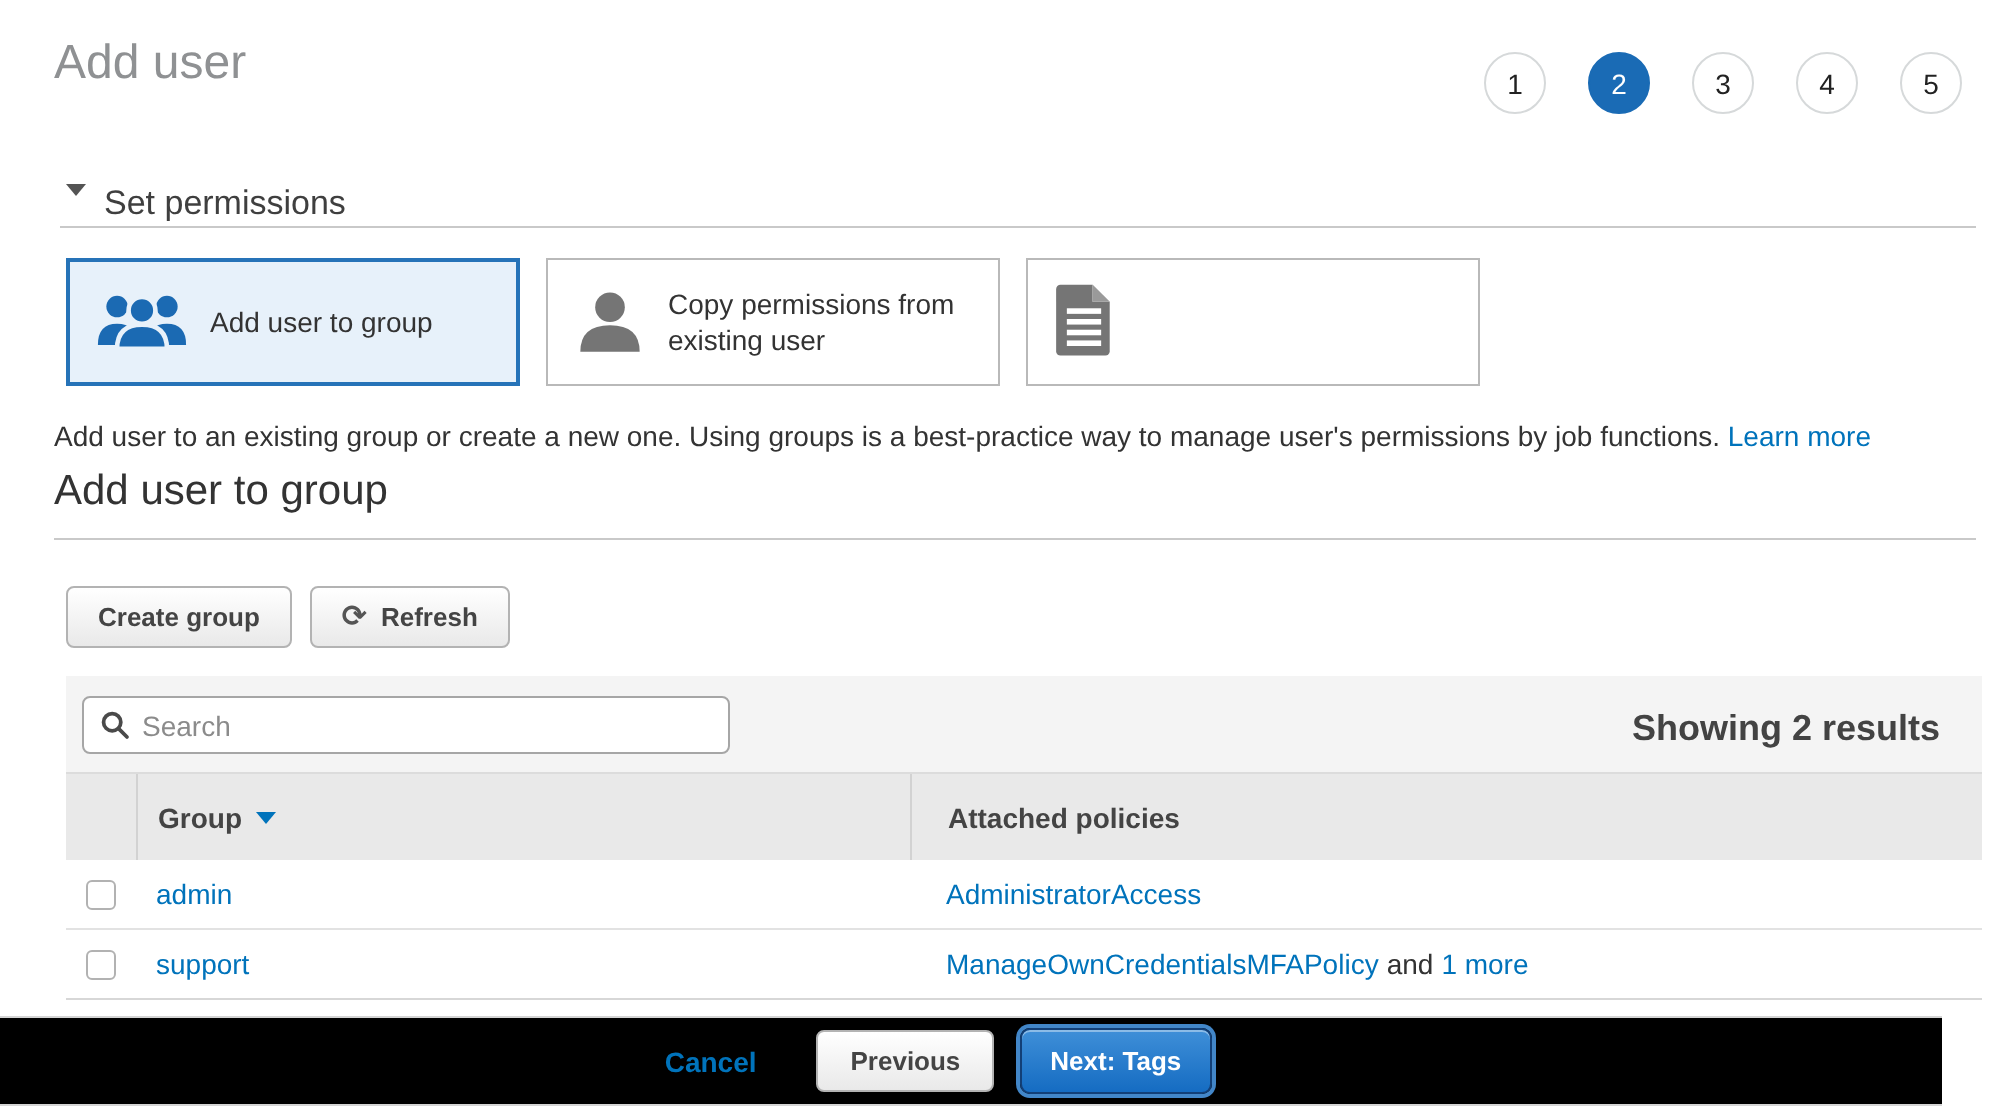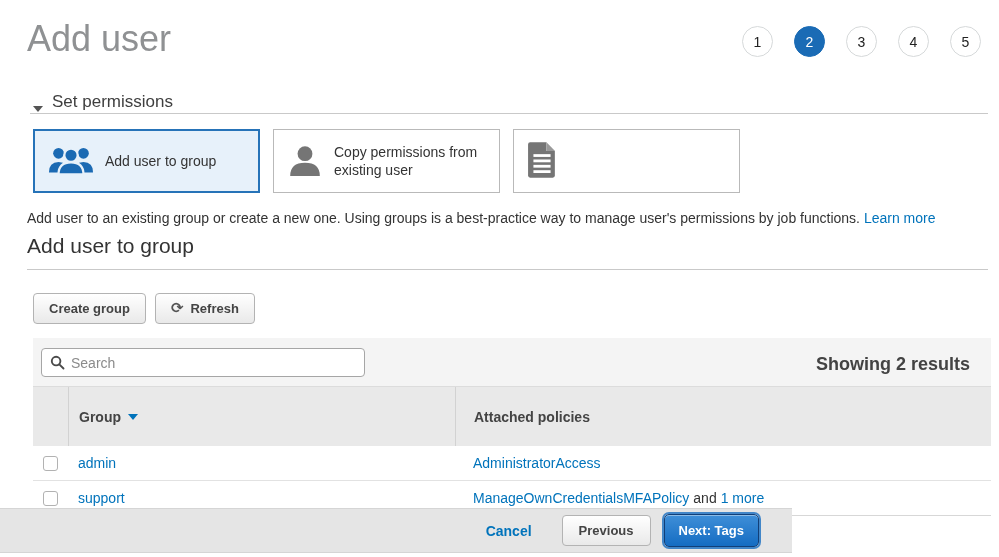--- a/index.html
+++ b/index.html
@@ -3,31 +3,31 @@
 <meta charset="utf-8">
 <style>
   * { box-sizing: border-box; margin: 0; padding: 0; }
   html,body { width: 999px; height: 557px; }
   body {
     font-family: "Liberation Sans", "DejaVu Sans", sans-serif;
     background: #fff; color: #333; position: relative; overflow: hidden;
     font-size: 14px;
   }
   
-  .page-title { position: absolute; left: 27px; top: 18px; font-size: 36px; font-weight: 400; color: #8f9193; }
+  .page-title { position: absolute; left: 27px; top: 18px; font-size: 24px; font-weight: 400; color: #8f9193; }
   
   .steps { position: absolute; top: 26px; right: 18px; display: flex; gap: 21px; }
   .step {
     width: 31px; height: 31px; border-radius: 50%; background: #fff;
     border: 1px solid #d6d9da; color: #222; font-size: 14px;
     display: flex; align-items: center; justify-content: center;
   }
   .step.active { background: #1a6bb5; border-color: #1a6bb5; color: #fff; }
   
-  .section-head { position: absolute; left: 33px; top: 92px; display: flex; align-items: flex-end; gap: 9px; cursor: pointer; }
+  .section-head { position: absolute; left: 33px; top: 92px; display: flex; align-items: flex-start; gap: 9px; cursor: pointer; }
   .tri-down { width: 0; height: 0; border-left: 5px solid transparent; border-right: 5px solid transparent; border-top: 6px solid #545454; }
   .section-head .label { font-size: 17px; color: #3f3f3f; }
   .hr1 { position: absolute; left: 30px; right: 11px; top: 113px; border-top: 1px solid #c9c9c9; }
   .hr2 { position: absolute; left: 27px; right: 11px; top: 269px; border-top: 1px solid #c9c9c9; }
   
   .cards { position: absolute; left: 33px; top: 129px; display: flex; gap: 13px; }
   .card {
     width: 227px; height: 64px; background: #fff; border: 1px solid #b9b9b9;
     display: flex; align-items: center; padding-left: 13px; gap: 11px; cursor: pointer;
   }
@@ -54,38 +54,38 @@
     position: absolute; left: 8px; top: 10px; width: 324px; height: 29px;
     background: #fff; border: 1px solid #a6a6a6; border-radius: 4px;
     display: flex; align-items: center; padding: 0 8px; gap: 6px;
   }
   .search-box input {
     border: none; outline: none; background: transparent; flex: 1;
     font-size: 14px; color: #333; font-family: inherit;
   }
   .search-box input::placeholder { color: #8b8b8b; }
   .results { position: absolute; right: 21px; top: 16px; font-weight: bold; font-size: 18px; color: #434343; }
-  .thead { display: flex; height: 60px; background: #e9e9e9; border-top: 1px solid #dcdcdc; align-items: center; font-weight: bold; color: #444; }
+  .thead { display: flex; height: 44px; background: #e9e9e9; border-top: 1px solid #dcdcdc; align-items: center; font-weight: bold; color: #444; }
   .col-check { width: 35px; align-self: stretch; display: flex; align-items: center; justify-content: center; }
   .col-group { width: 387px; padding-left: 10px; align-self: stretch; display: flex; align-items: center; border-left: 1px solid #d2d2d2; }
   .col-policies { flex: 1; padding-left: 18px; align-self: stretch; display: flex; align-items: center; border-left: 1px solid #d2d2d2; }
   .row { display: flex; height: 35px; align-items: center; background: #fff; border-bottom: 1px solid #e2e2e2; }
   .row:last-child { border-bottom: 1px solid #d7d7d7; }
   .row .col-group, .row .col-policies { border-left: none; font-weight: normal; }
   .sort-tri { width: 0; height: 0; margin-left: 7px; border-left: 5px solid transparent; border-right: 5px solid transparent; border-top: 6px solid #0073bb; }
   input.cbx {
     appearance: none; -webkit-appearance: none; width: 15px; height: 15px;
     border: 1px solid #b2b2b2; border-radius: 3px; background: #fff; cursor: pointer;
   }
   .joiner { color: #333; margin: 0 4px; }
   
   .footer {
-    position: absolute; left: 0; top: 508px; width: 792px; height: 45px;
-    background: #e5e5e5; border-top: 1px solid #d5d5d5; border-bottom: 1px solid #d5d5d5;
-    display: flex; align-items: center; justify-content: flex-end; padding-right: 31px;
+    position: absolute; left: 0; top: 508px; width: 971px; height: 45px;
+    background: #000000; border-top: 1px solid #d5d5d5; border-bottom: 1px solid #d5d5d5;
+    display: flex; align-items: center; justify-content: center; padding-right: 31px;
   }
   .cancel { font-weight: bold; font-size: 14px; margin-right: 30px; }
   .btn-prev { padding: 7px 16px; }
   .btn-primary {
     font-size: 13px; font-weight: bold; color: #fff;
     background: linear-gradient(#3f8fd8, #156cc2);
     border: 1px solid #123f77; border-radius: 5px;
     padding: 8px 14px; cursor: pointer;
     box-shadow: 0 0 0 2px #4286c8, inset 0 1px 0 rgba(255,255,255,.4);
     margin-left: 13px; margin-right: 2px;

